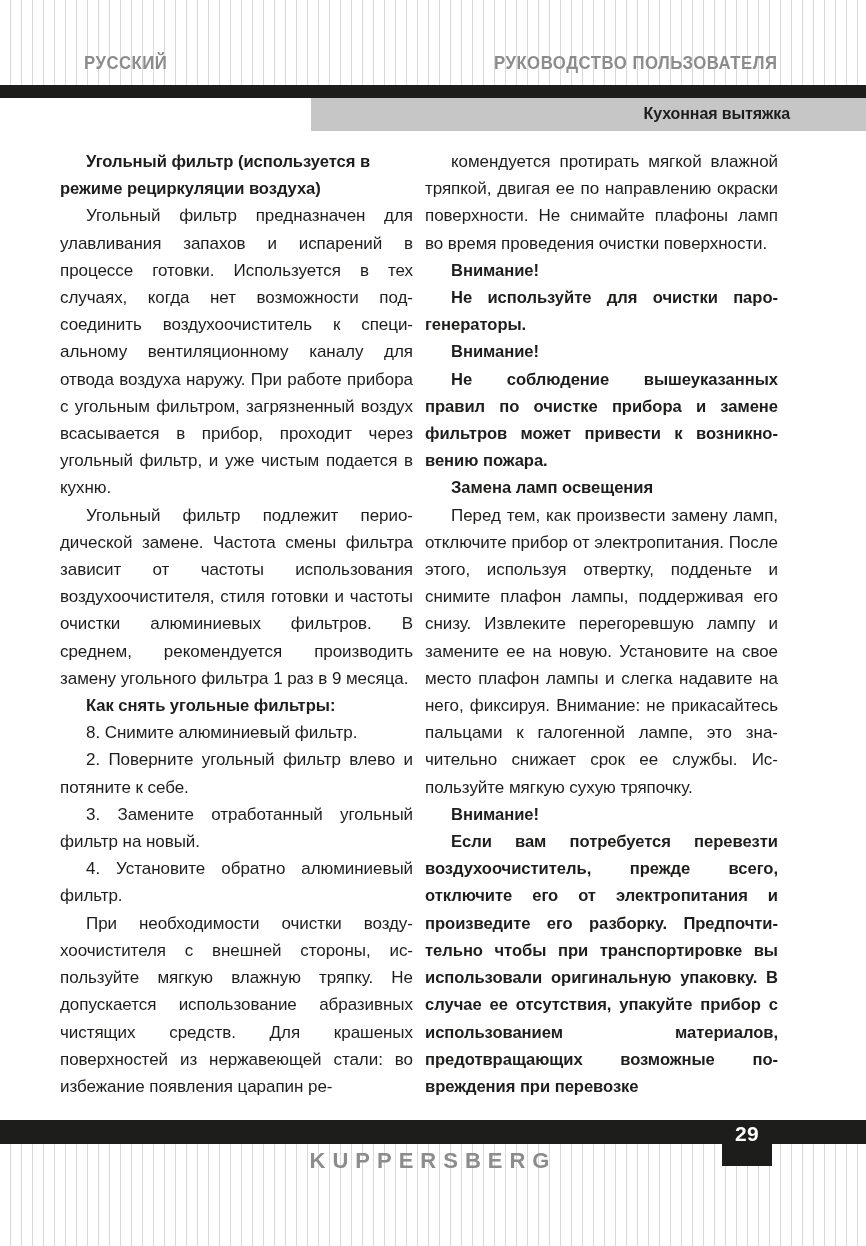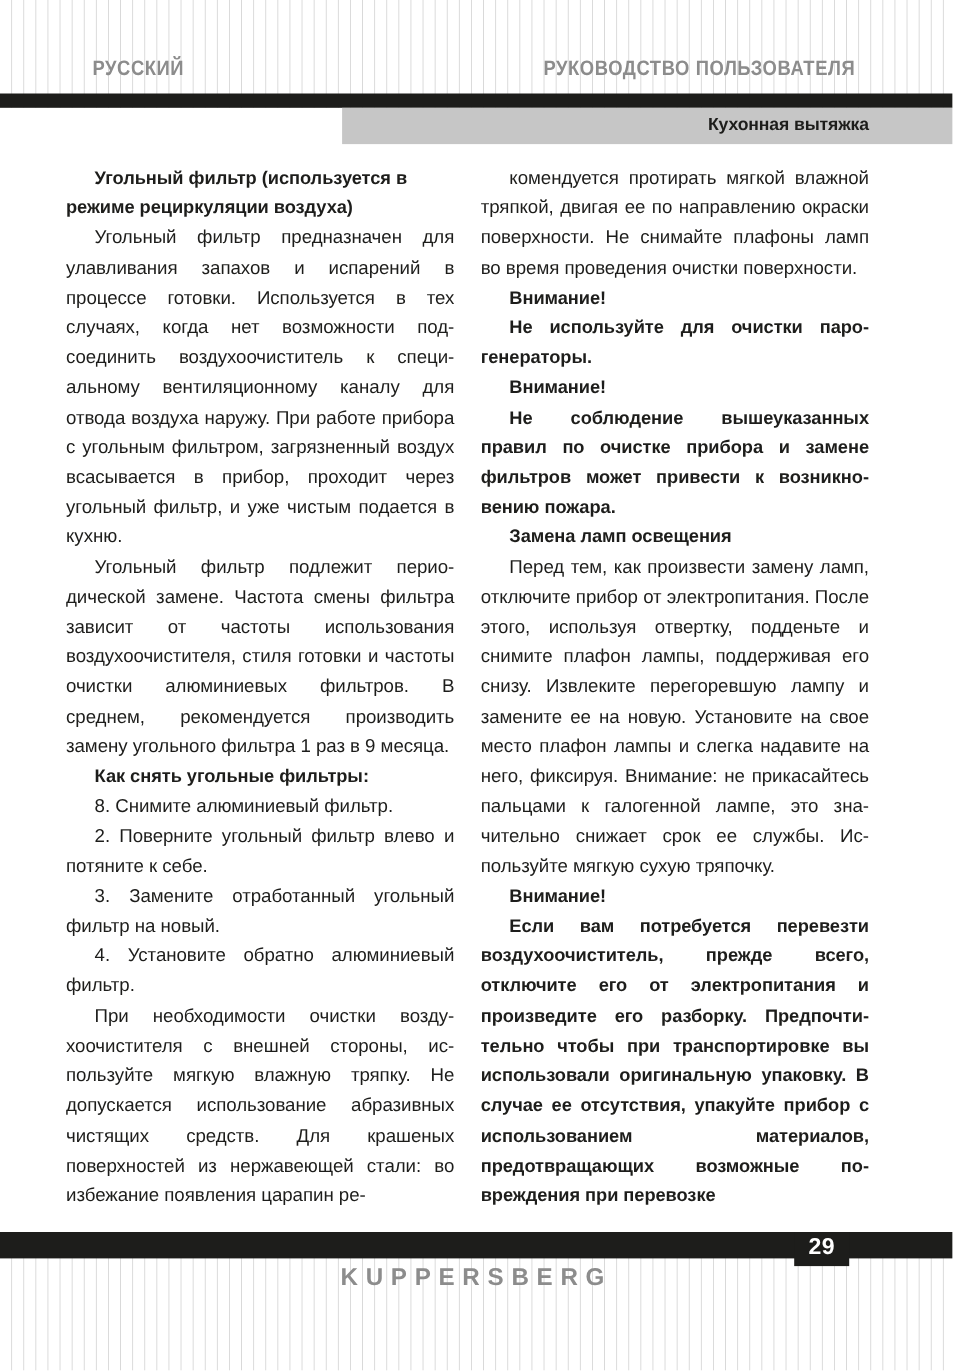--- a/index.html
+++ b/index.html
@@ -84,21 +84,21 @@
   }
 
   
   #columns {
     position: absolute;
     left: 60px;
     top: 148px;
     width: 730px;
     height: 960px;
     display: flex;
-    gap: 24px;
+    gap: 12px;
   }
   .col {
     width: 353px;
   }
 
   p.body {
     margin: 0;
     font-size: 17px;
     line-height: 27.2px;
     color: #1d1d1b;
@@ -136,21 +136,21 @@
   
   #footer-black-bar {
     position: absolute;
     left: 0; top: 1120px;
     width: 866px; height: 24px;
     background: #1d1d1b;
   }
   #page-number-badge {
     position: absolute;
     left: 722px; top: 1120px;
-    width: 50px; height: 31px;
+    width: 50px; height: 46px;
     background: #1d1d1b;
     color: #ffffff;
     font-size: 21px;
     font-weight: bold;
     text-align: center;
     line-height: 28px;
     letter-spacing: 0.3px;
   }
   #brand {
     position: absolute;

